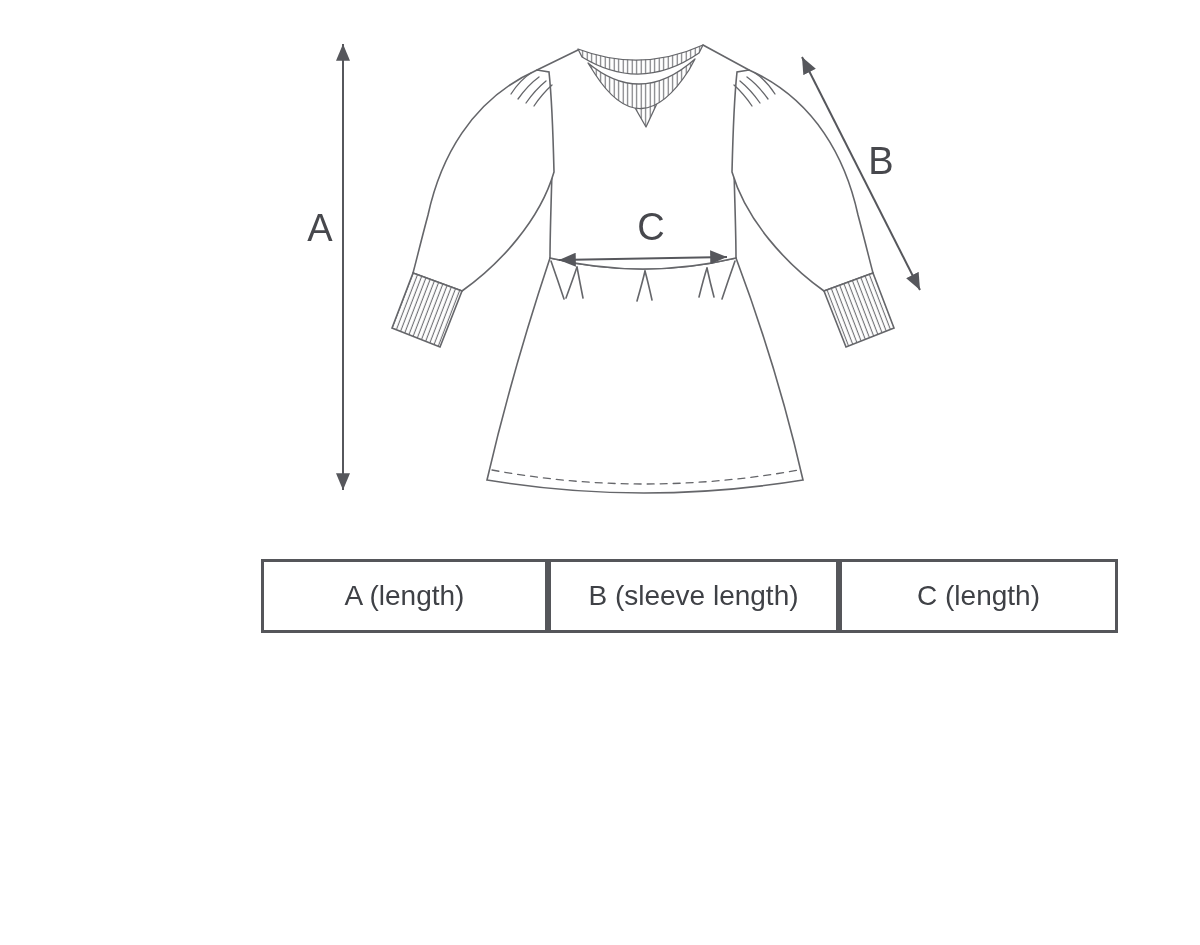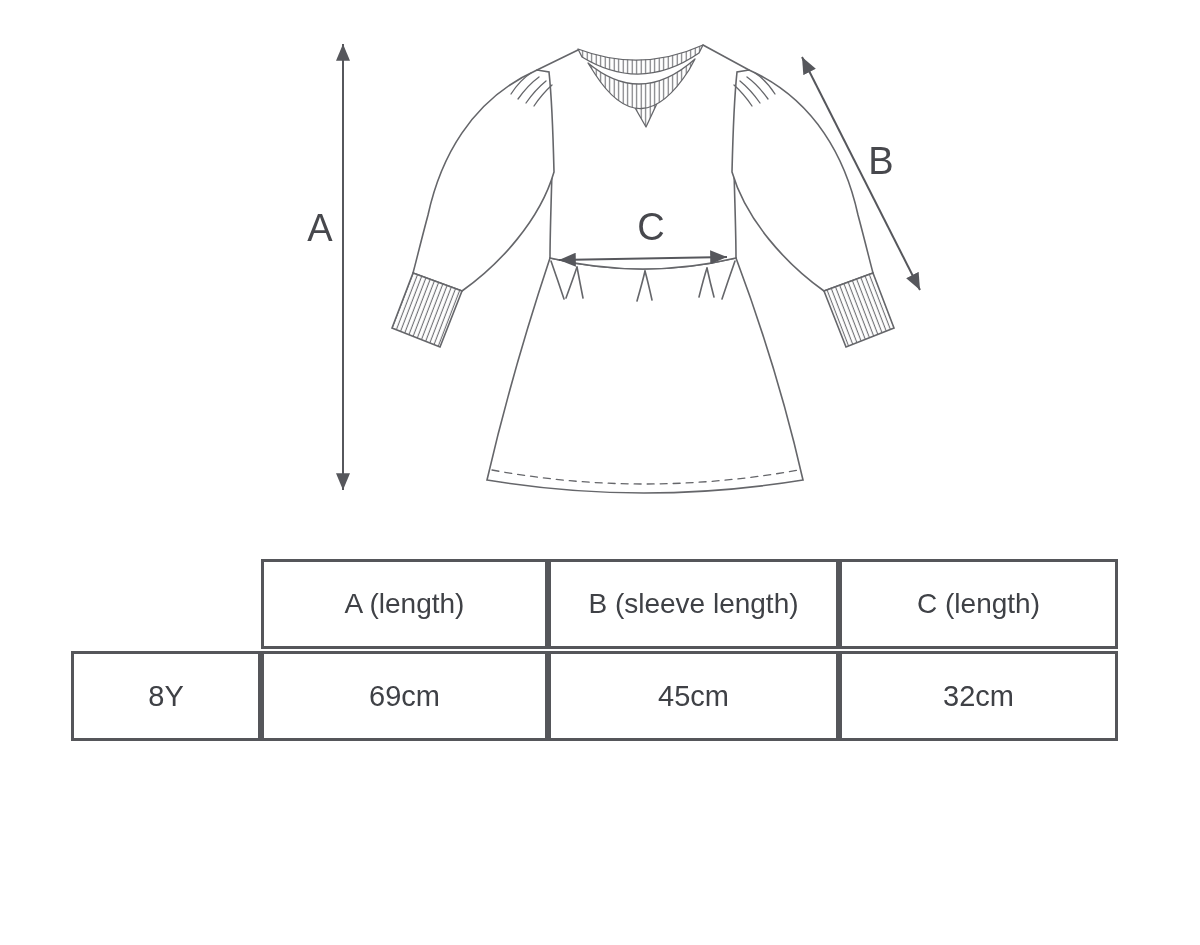--- a/index.html
+++ b/index.html
@@ -8,21 +8,21 @@
     font-family:"Liberation Sans","DejaVu Sans",sans-serif;color:#3f4146;
   }
   .diagram-svg{position:absolute;left:0;top:0;}
   .size-table{
     position:absolute;left:71px;top:557px;
     border-collapse:separate;border-spacing:0 2px;table-layout:fixed;
   }
   .size-table td{
     height:68px;border:3px solid #55565a;background:#ffffff;
     text-align:center;vertical-align:middle;
-    font-size:29px;color:#3f4146;padding:8px;
+    font-size:29px;color:#3f4146;padding:0;
   }
   .size-table td.blank{border:none;background:transparent;}
   .size-table td.hdr{font-size:28px;}
   .svg-label{
     font-family:"Liberation Sans","DejaVu Sans",sans-serif;
     font-size:38px;fill:#47484d;
   }
 </style>
 </head>
 <body>
@@ -121,22 +121,16 @@
         <col style="width:291px">
         <col style="width:279px">
     </colgroup>
     <tbody>
       <tr>
         <td class="blank"></td>
         <td class="hdr">A (length)</td>
         <td class="hdr">B (sleeve length)</td>
         <td class="hdr">C (length)</td>
       </tr>
-      <tr>
-        <td>8Y</td>
-        <td>69cm</td>
-        <td>45cm</td>
-        <td>32cm</td>
-      </tr>
     </tbody>
   </table>
 
 </div>
 
 </body></html>

